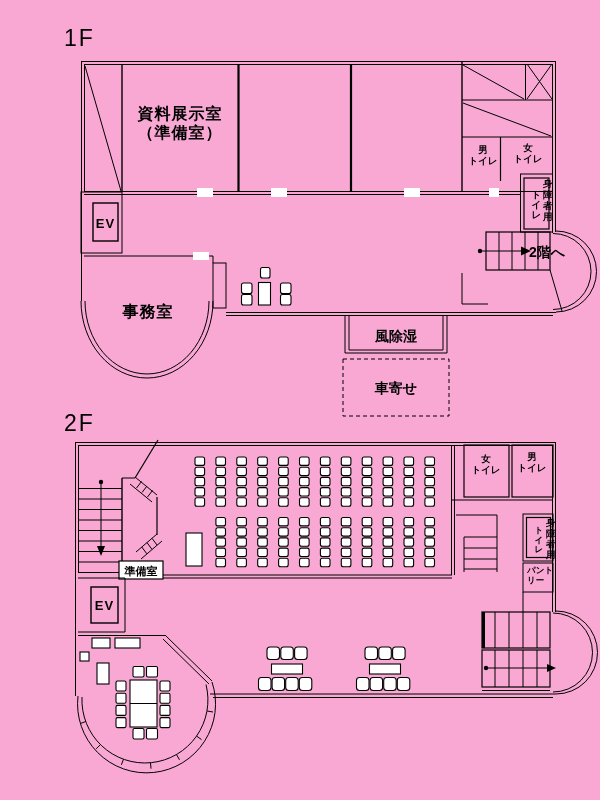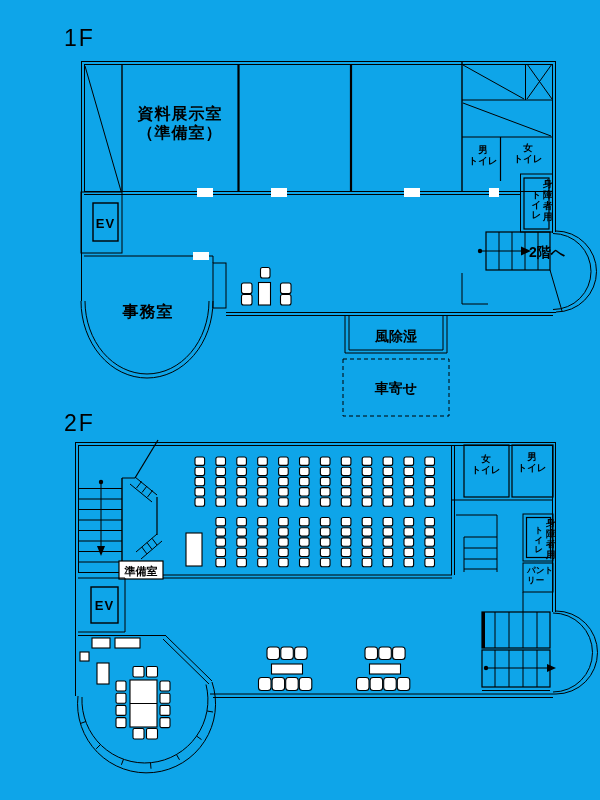--- a/index.html
+++ b/index.html
@@ -1,16 +1,16 @@
 <!DOCTYPE html>
 <html><head>
 <meta charset="utf-8">
 <style>
   html,body{margin:0;padding:0;background:#fff;}
-  #stage{width:600px;height:800px;position:relative;background:#0ea5e9;}
+  #stage{width:600px;height:800px;position:relative;background:#f9a8d4;}
   svg{display:block;}
   text{fill:#000;font-family:"Liberation Sans","DejaVu Sans",sans-serif;}
   .t23{font-size:23px;letter-spacing:2px;}
   .t16{font-size:16px;font-weight:bold;letter-spacing:1px;}
   .t14{font-size:14px;font-weight:bold;}
   .t13{font-size:13px;font-weight:bold;letter-spacing:1px;}
   .t11{font-size:11px;font-weight:bold;}
   .t9{font-size:9.5px;font-weight:bold;}
   .t85{font-size:8.5px;font-weight:bold;}
   .ctr{text-anchor:middle;}

